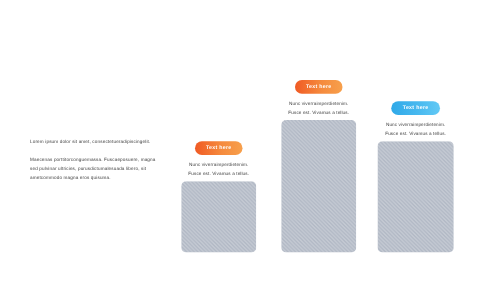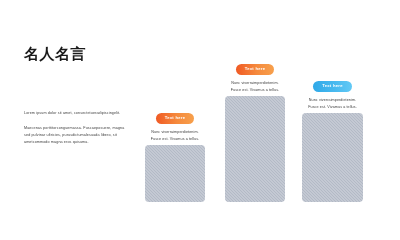--- a/index.html
+++ b/index.html
@@ -112,21 +112,20 @@
     color: #3d3d3d;
     letter-spacing: 0.1px;
   }
   .caption div { white-space: nowrap; }
 </style>
 </head>
 <body>
 
 <div id="slide">
 
-  <h1 id="slide-title">名人名言</h1>
 
   <div id="body-copy">
     <p class="paragraph">Lorem ipsum dolor sit amet, consectetueradipiscingelit.</p>
     <p class="paragraph">Maecenas porttitorconguemassa. Fuscaeposuere, magna sed pulvinar ultricies, purusdictumalesuada libero, sit ametcommodo magna eros quisuma.</p>
   </div>
 
   <div id="chart">
 
     <div class="bar-group" style="left:5px; width:60px; height:57px;">
       <div class="bar-label" style="bottom:60px;">

